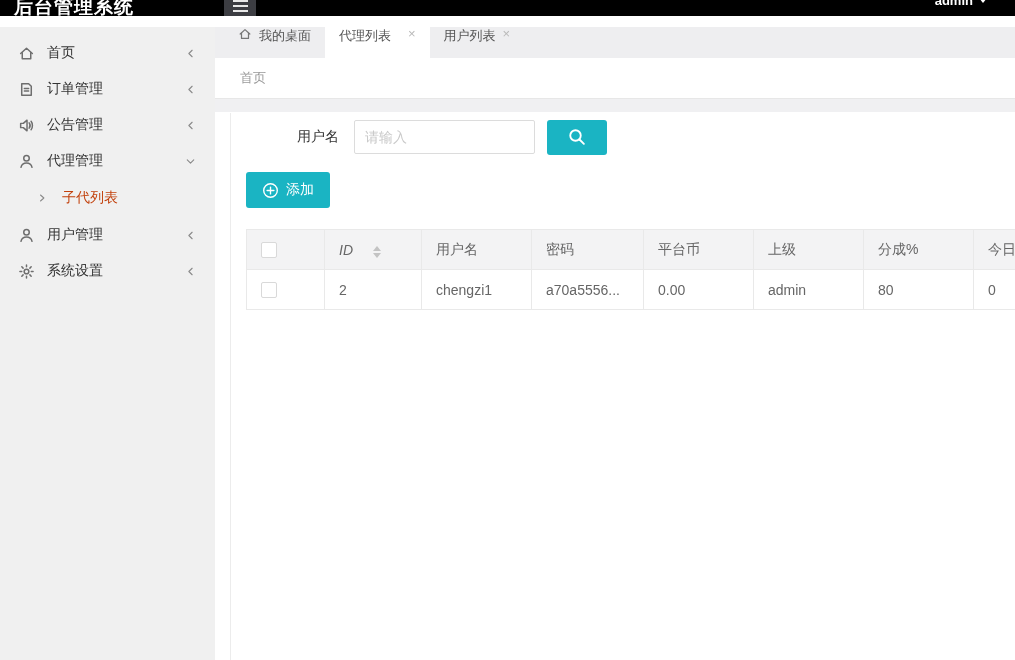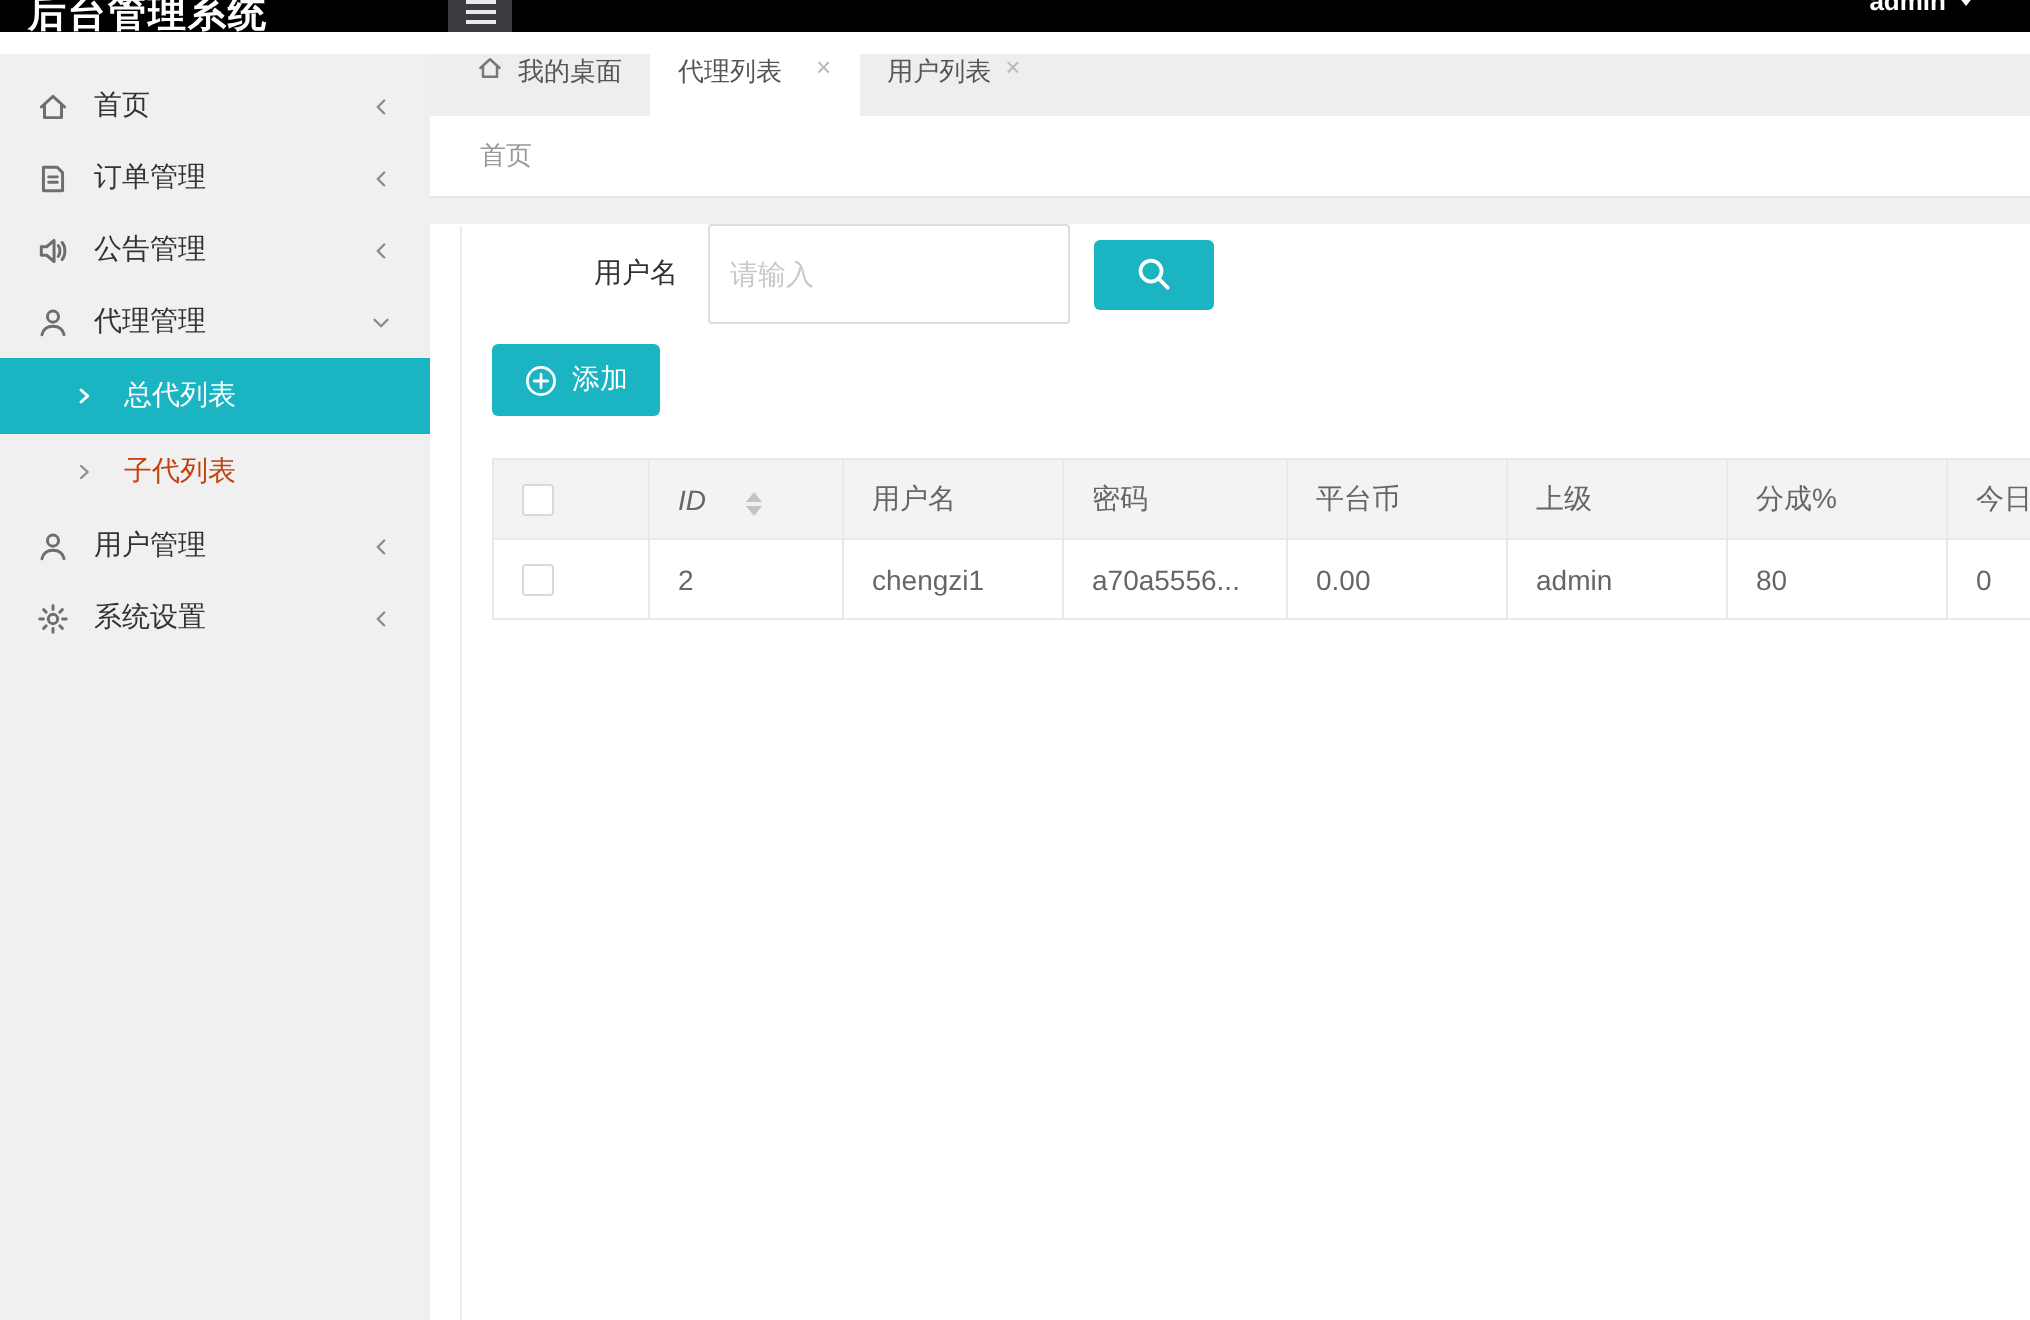--- a/index.html
+++ b/index.html
@@ -48,21 +48,21 @@
   .crumbbar { height:41px; background:#fff; border-bottom:1px solid #e7e7e7;
     display:flex; align-items:center; padding-left:25px; }
   .crumb { color:#999; font-size:13px; cursor:pointer; }
   .grayband { height:13px; background:#f0f0f2; }
   .panel { position:absolute; left:15px; right:0; top:86px; bottom:0; background:#fff;
     border-left:1px solid #ececec; }
 
   
   .form-row { display:flex; align-items:center; margin-top:6px; height:36px; }
   .form-label { margin-left:66px; font-size:14px; color:#333; }
-  .form-input { margin-left:15px; width:181px; height:50px; border:1px solid #dcdcdc;
+  .form-input { margin-left:15px; width:181px; height:34px; border:1px solid #dcdcdc;
     border-radius:2px; padding:12px 10px; font-size:14px; color:#333; outline:none;
     font-family:inherit; }
   .form-input::placeholder { color:#c9c9c9; }
   .search-btn { margin-left:12px; width:60px; height:35px; background:var(--accent,#1ab4c3);
     border:none; border-radius:3px; cursor:pointer; display:flex; align-items:center;
     justify-content:center; color:#fff; }
   .search-btn svg { width:20px; height:20px; }
 
   
   .add-btn { margin:17px 0 0 15px; height:36px; padding:0 16px;
@@ -161,28 +161,20 @@
         </svg>
       </span>
     <span class="lbl">代理管理</span>
     <span class="chev">
       <svg class="ic" viewBox="0 0 16 16">
           <path d="M4 6 L8 10 L12 6"></path>
         </svg>
       </span>
   </div>
 
-  <div class="sub-item active">
-    <span class="arr">
-      <svg class="ic" viewBox="0 0 16 16" style="stroke-width:2">
-          <path d="M6 4 L10.5 8 L6 12"></path>
-        </svg>
-      </span>
-    <span>总代列表</span>
-  </div>
 
   <div class="sub-item" style="color:#c2410c">
     <span class="arr" style="color:#8a8a8a">
       <svg class="ic" viewBox="0 0 16 16">
           <path d="M6 4 L10.5 8 L6 12"></path>
         </svg>
       </span>
     <span>子代列表</span>
   </div>
 

